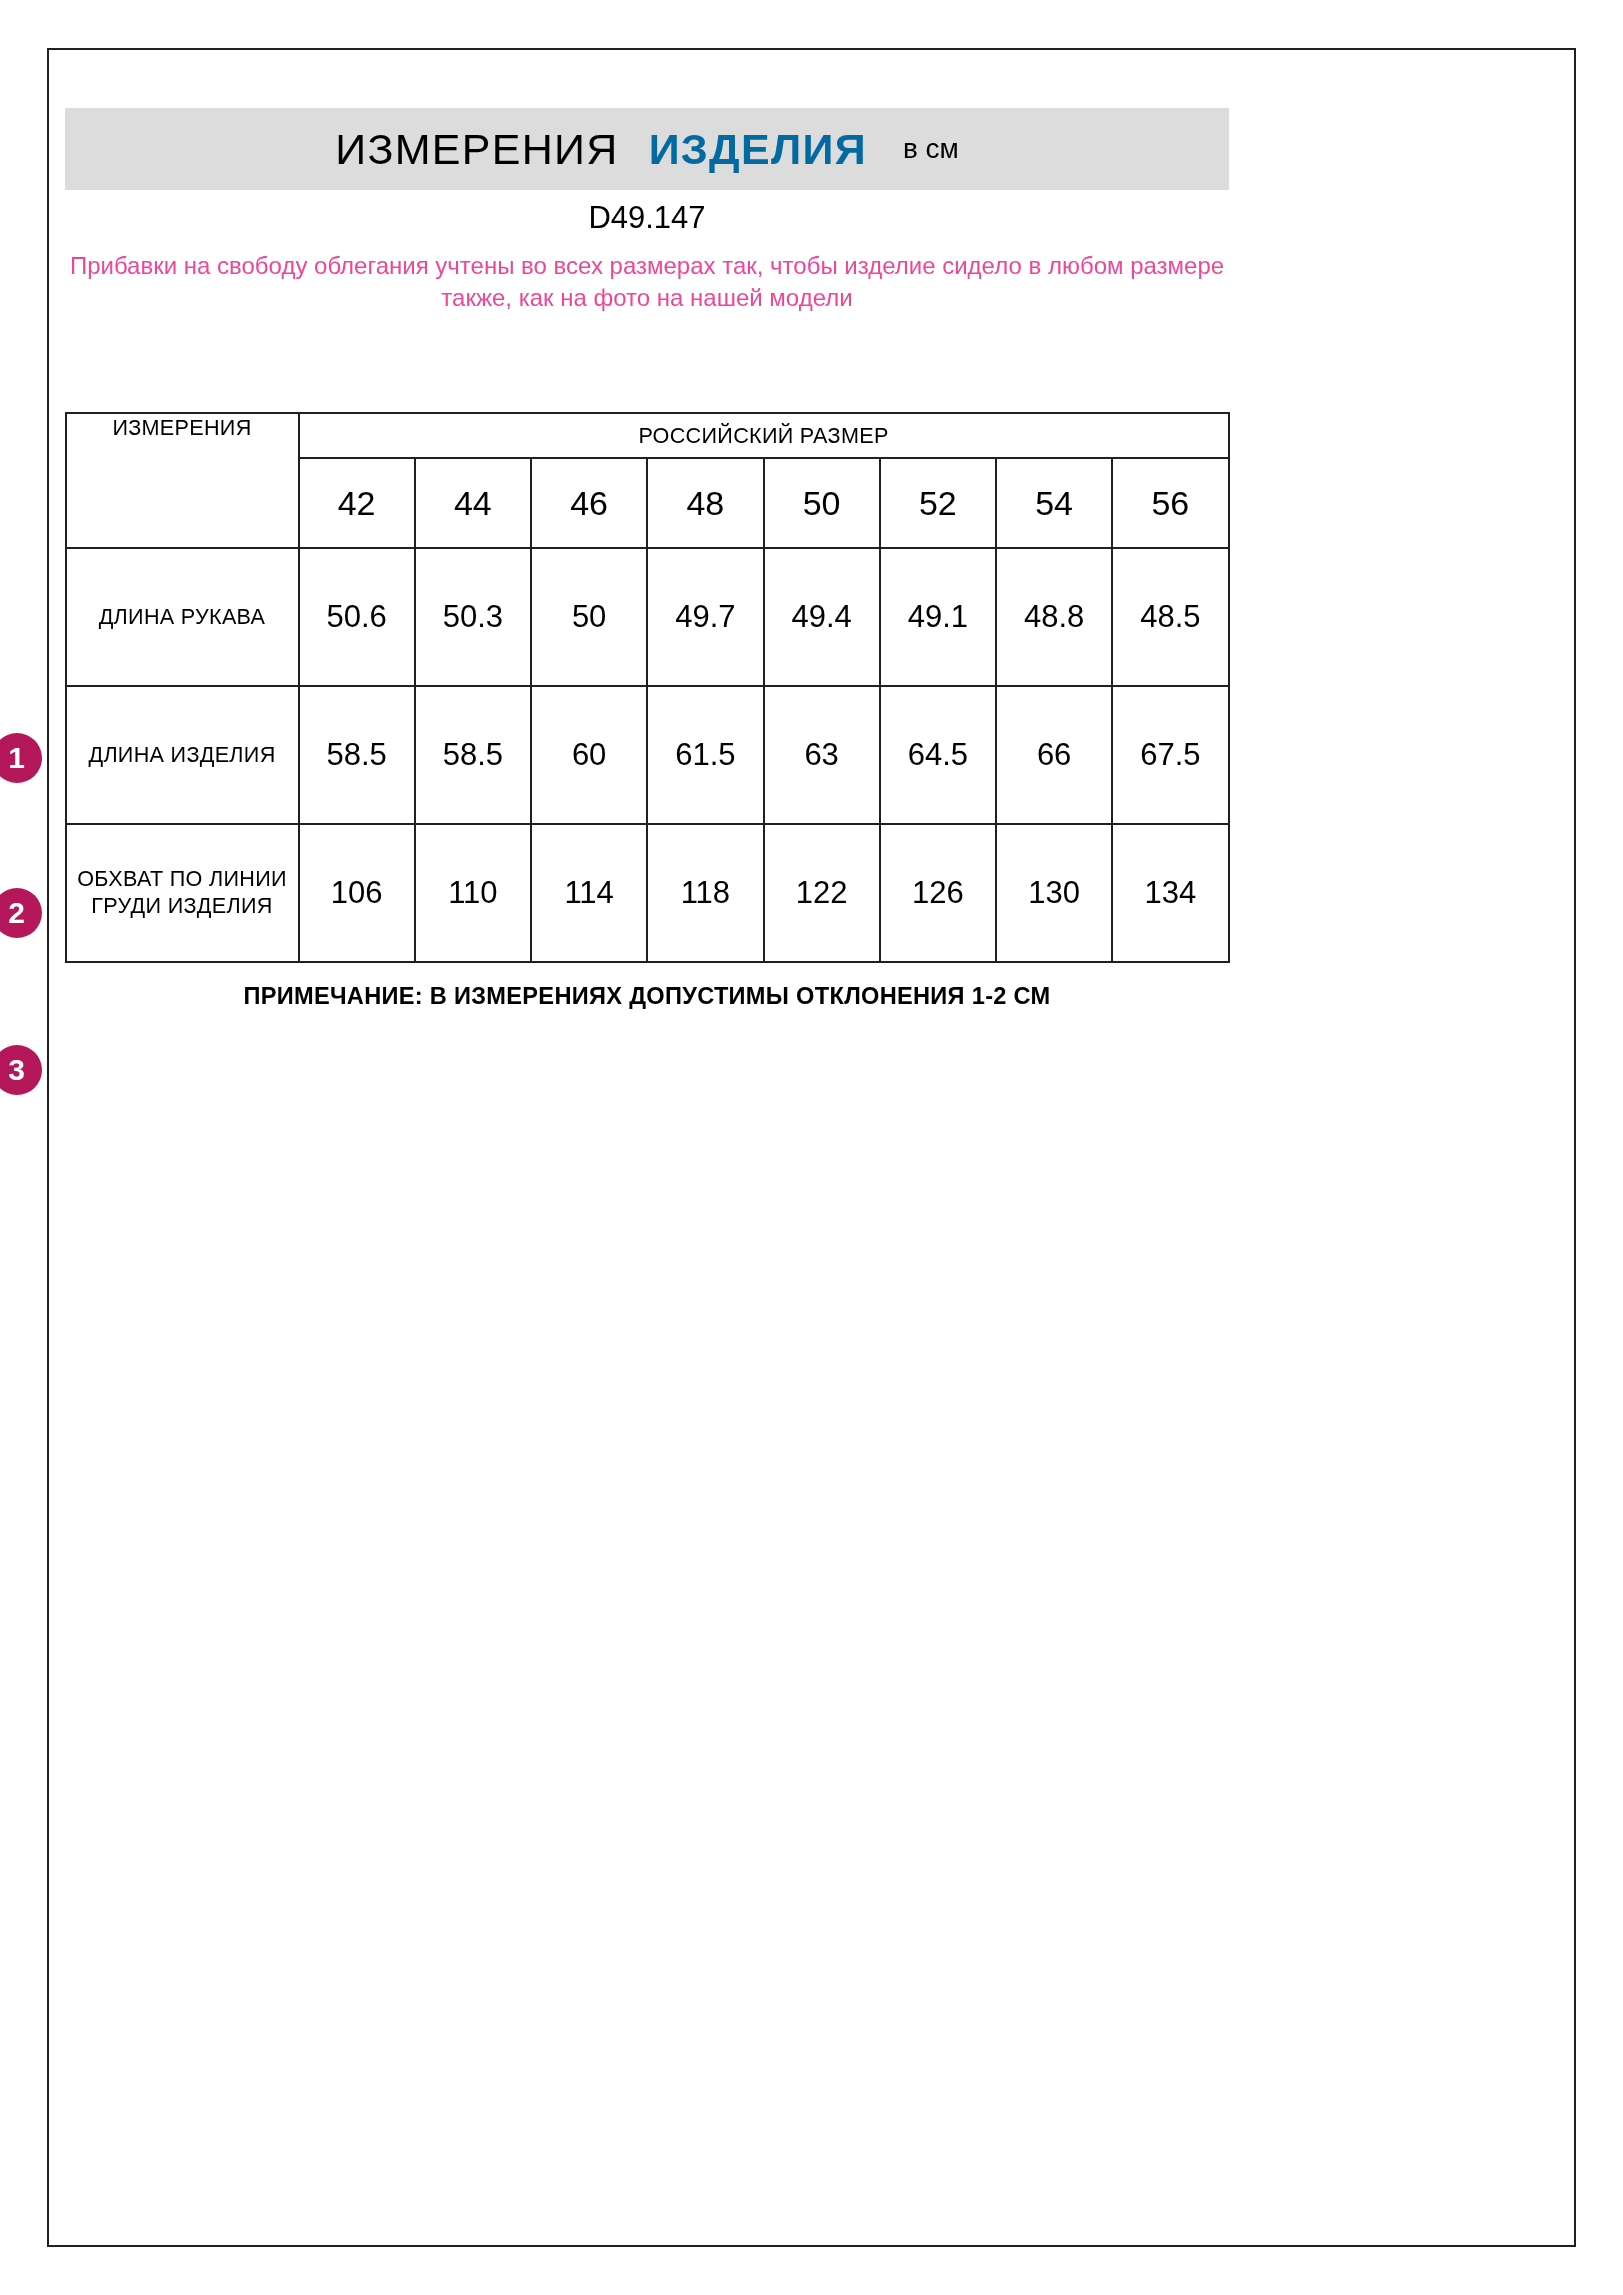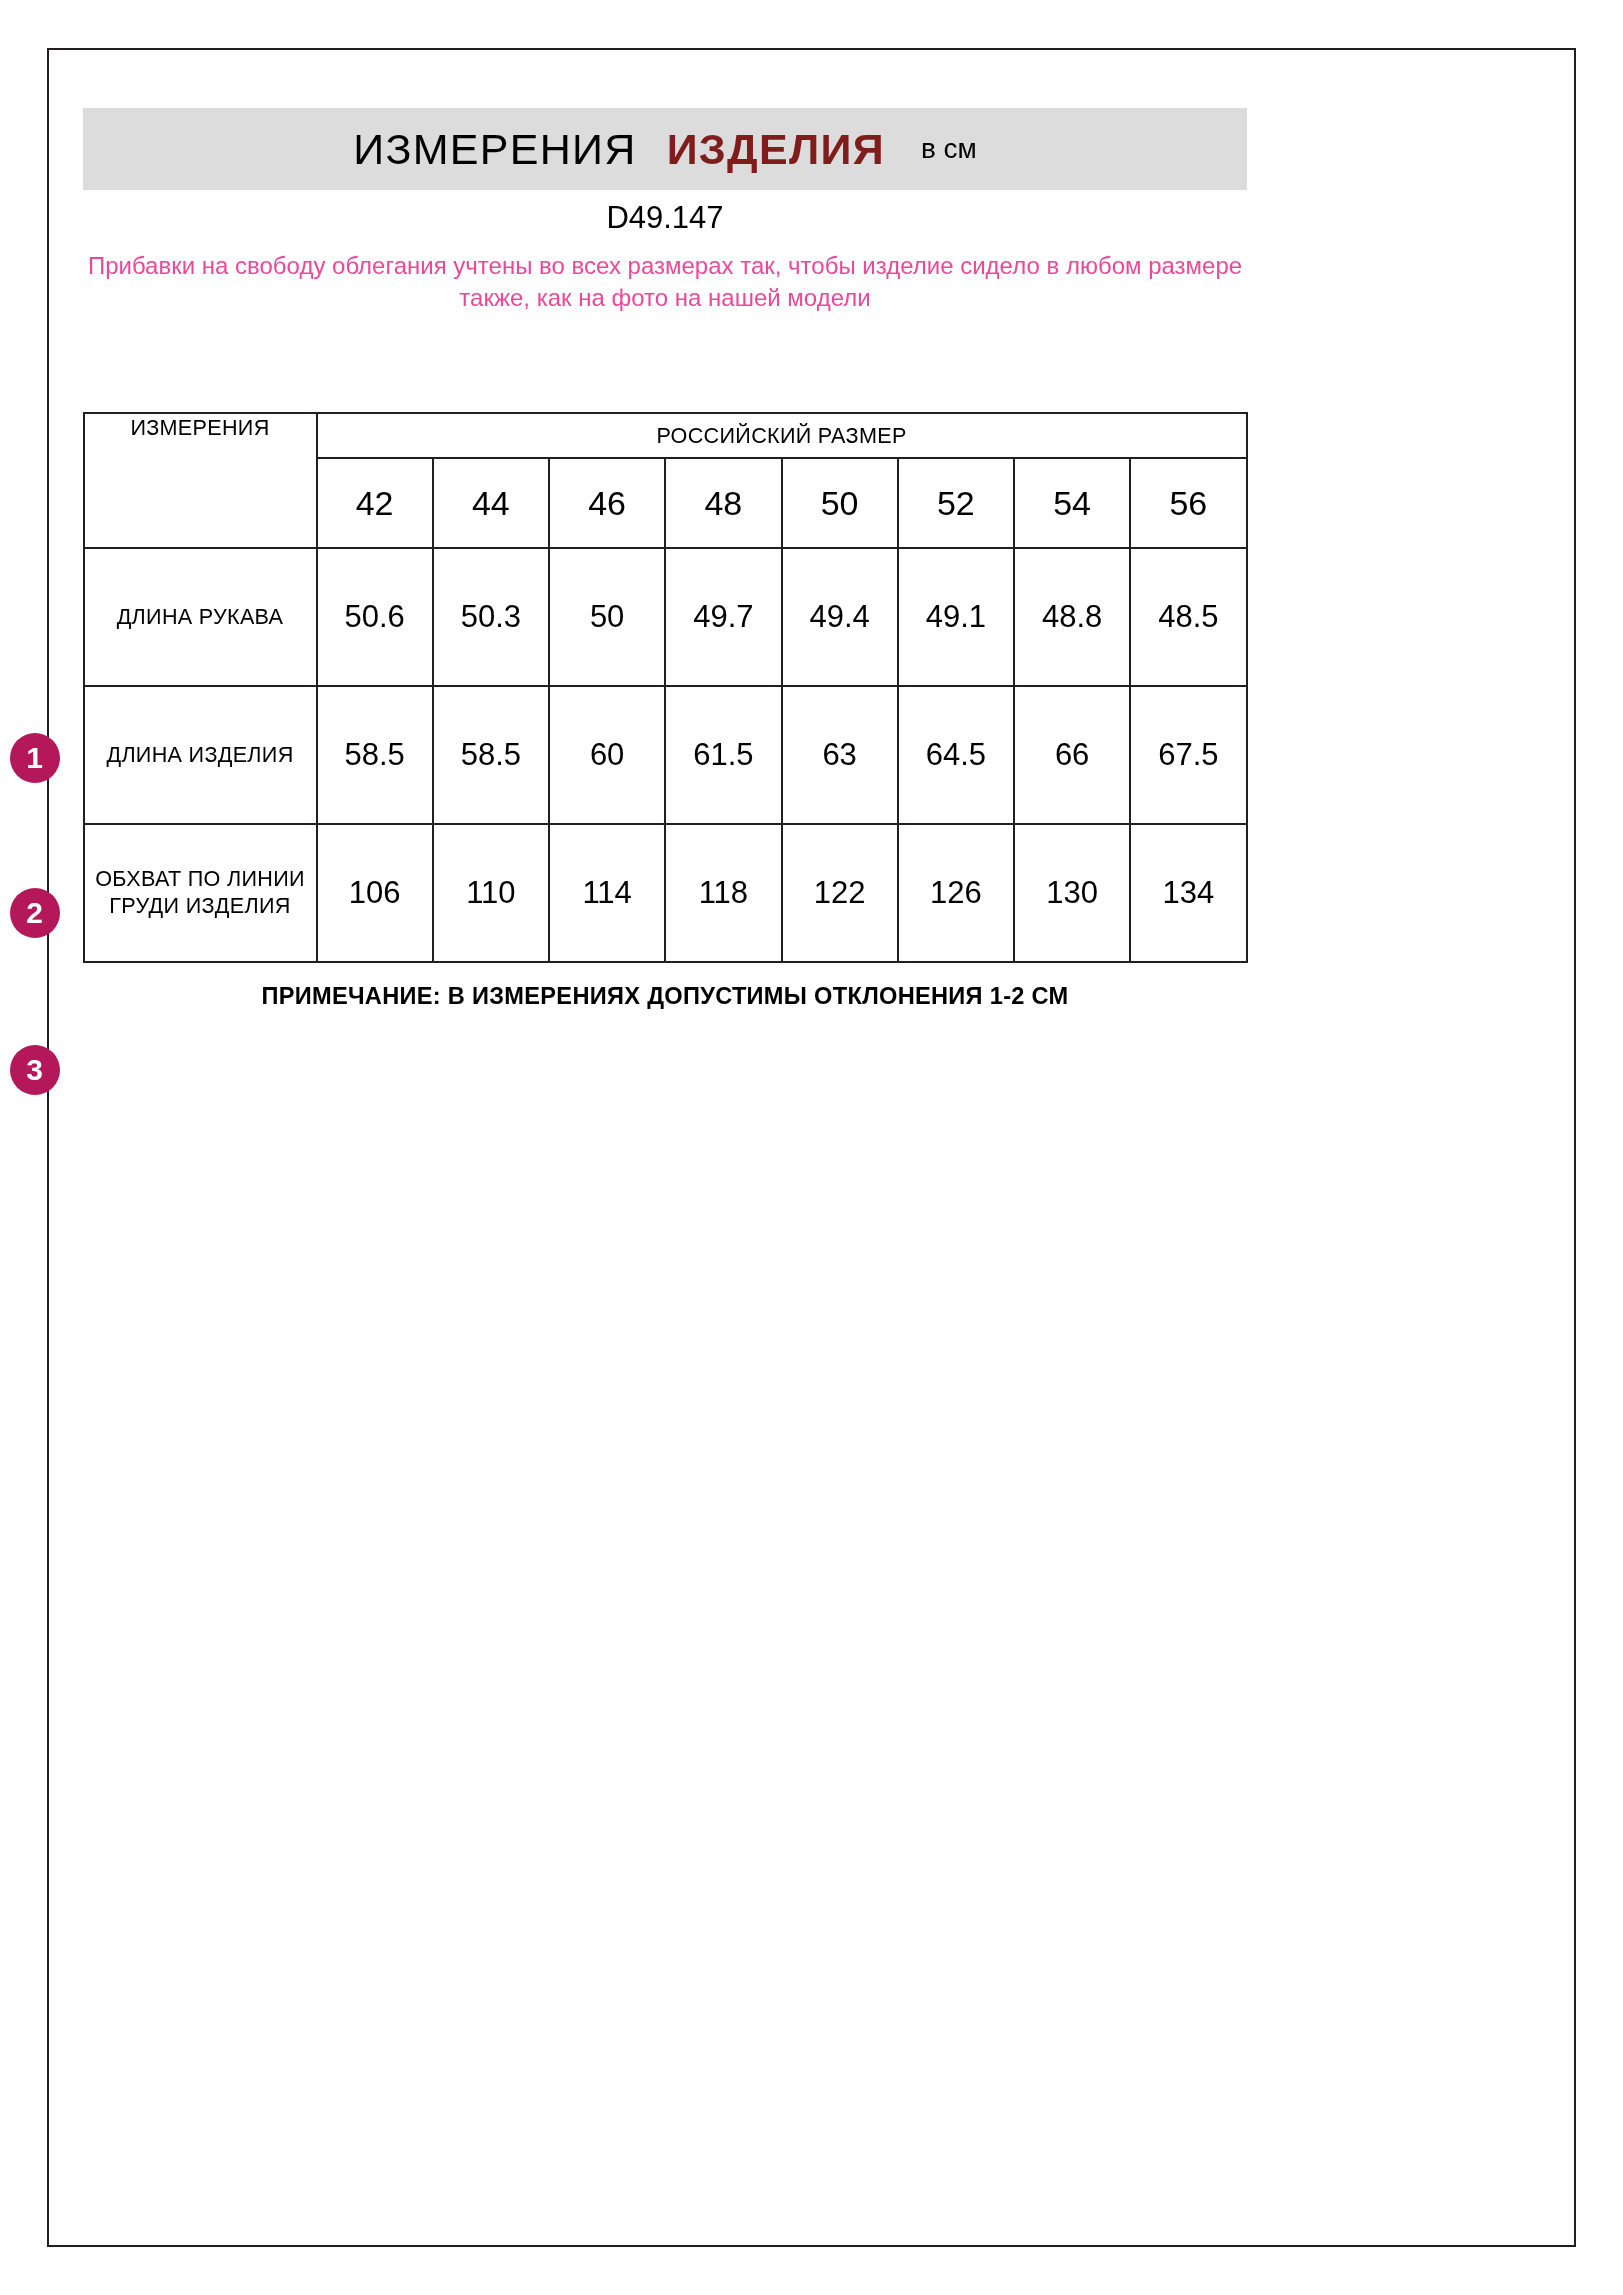--- a/index.html
+++ b/index.html
@@ -22,21 +22,21 @@
     position: absolute;
     left: 47px;
     top: 48px;
     width: 1529px;
     height: 2199px;
     border: 2px solid #231f20;
     box-sizing: border-box;
   }
   .content {
     position: absolute;
-    left: 50px;
+    left: 32px;
     top: 48px;
     width: 1230px;
     box-sizing: border-box;
   }
 
   
   .banner {
     margin: 60px 33px 0 33px;
     background: #dcdcdc;
     height: 82px;
@@ -49,21 +49,21 @@
     font-size: 43px;
     letter-spacing: 1.3px;
     font-weight: 400;
     color: #000;
     white-space: nowrap;
   }
   .banner-title-2 {
     font-size: 43px;
     letter-spacing: 1.3px;
     font-weight: 700;
-    color: #7f1d1d;
+    color: #0369a1;
     white-space: nowrap;
   }
   .banner-unit {
     font-size: 28px;
     font-weight: 400;
     color: #000;
     margin-left: 6px;
     white-space: nowrap;
   }
 

